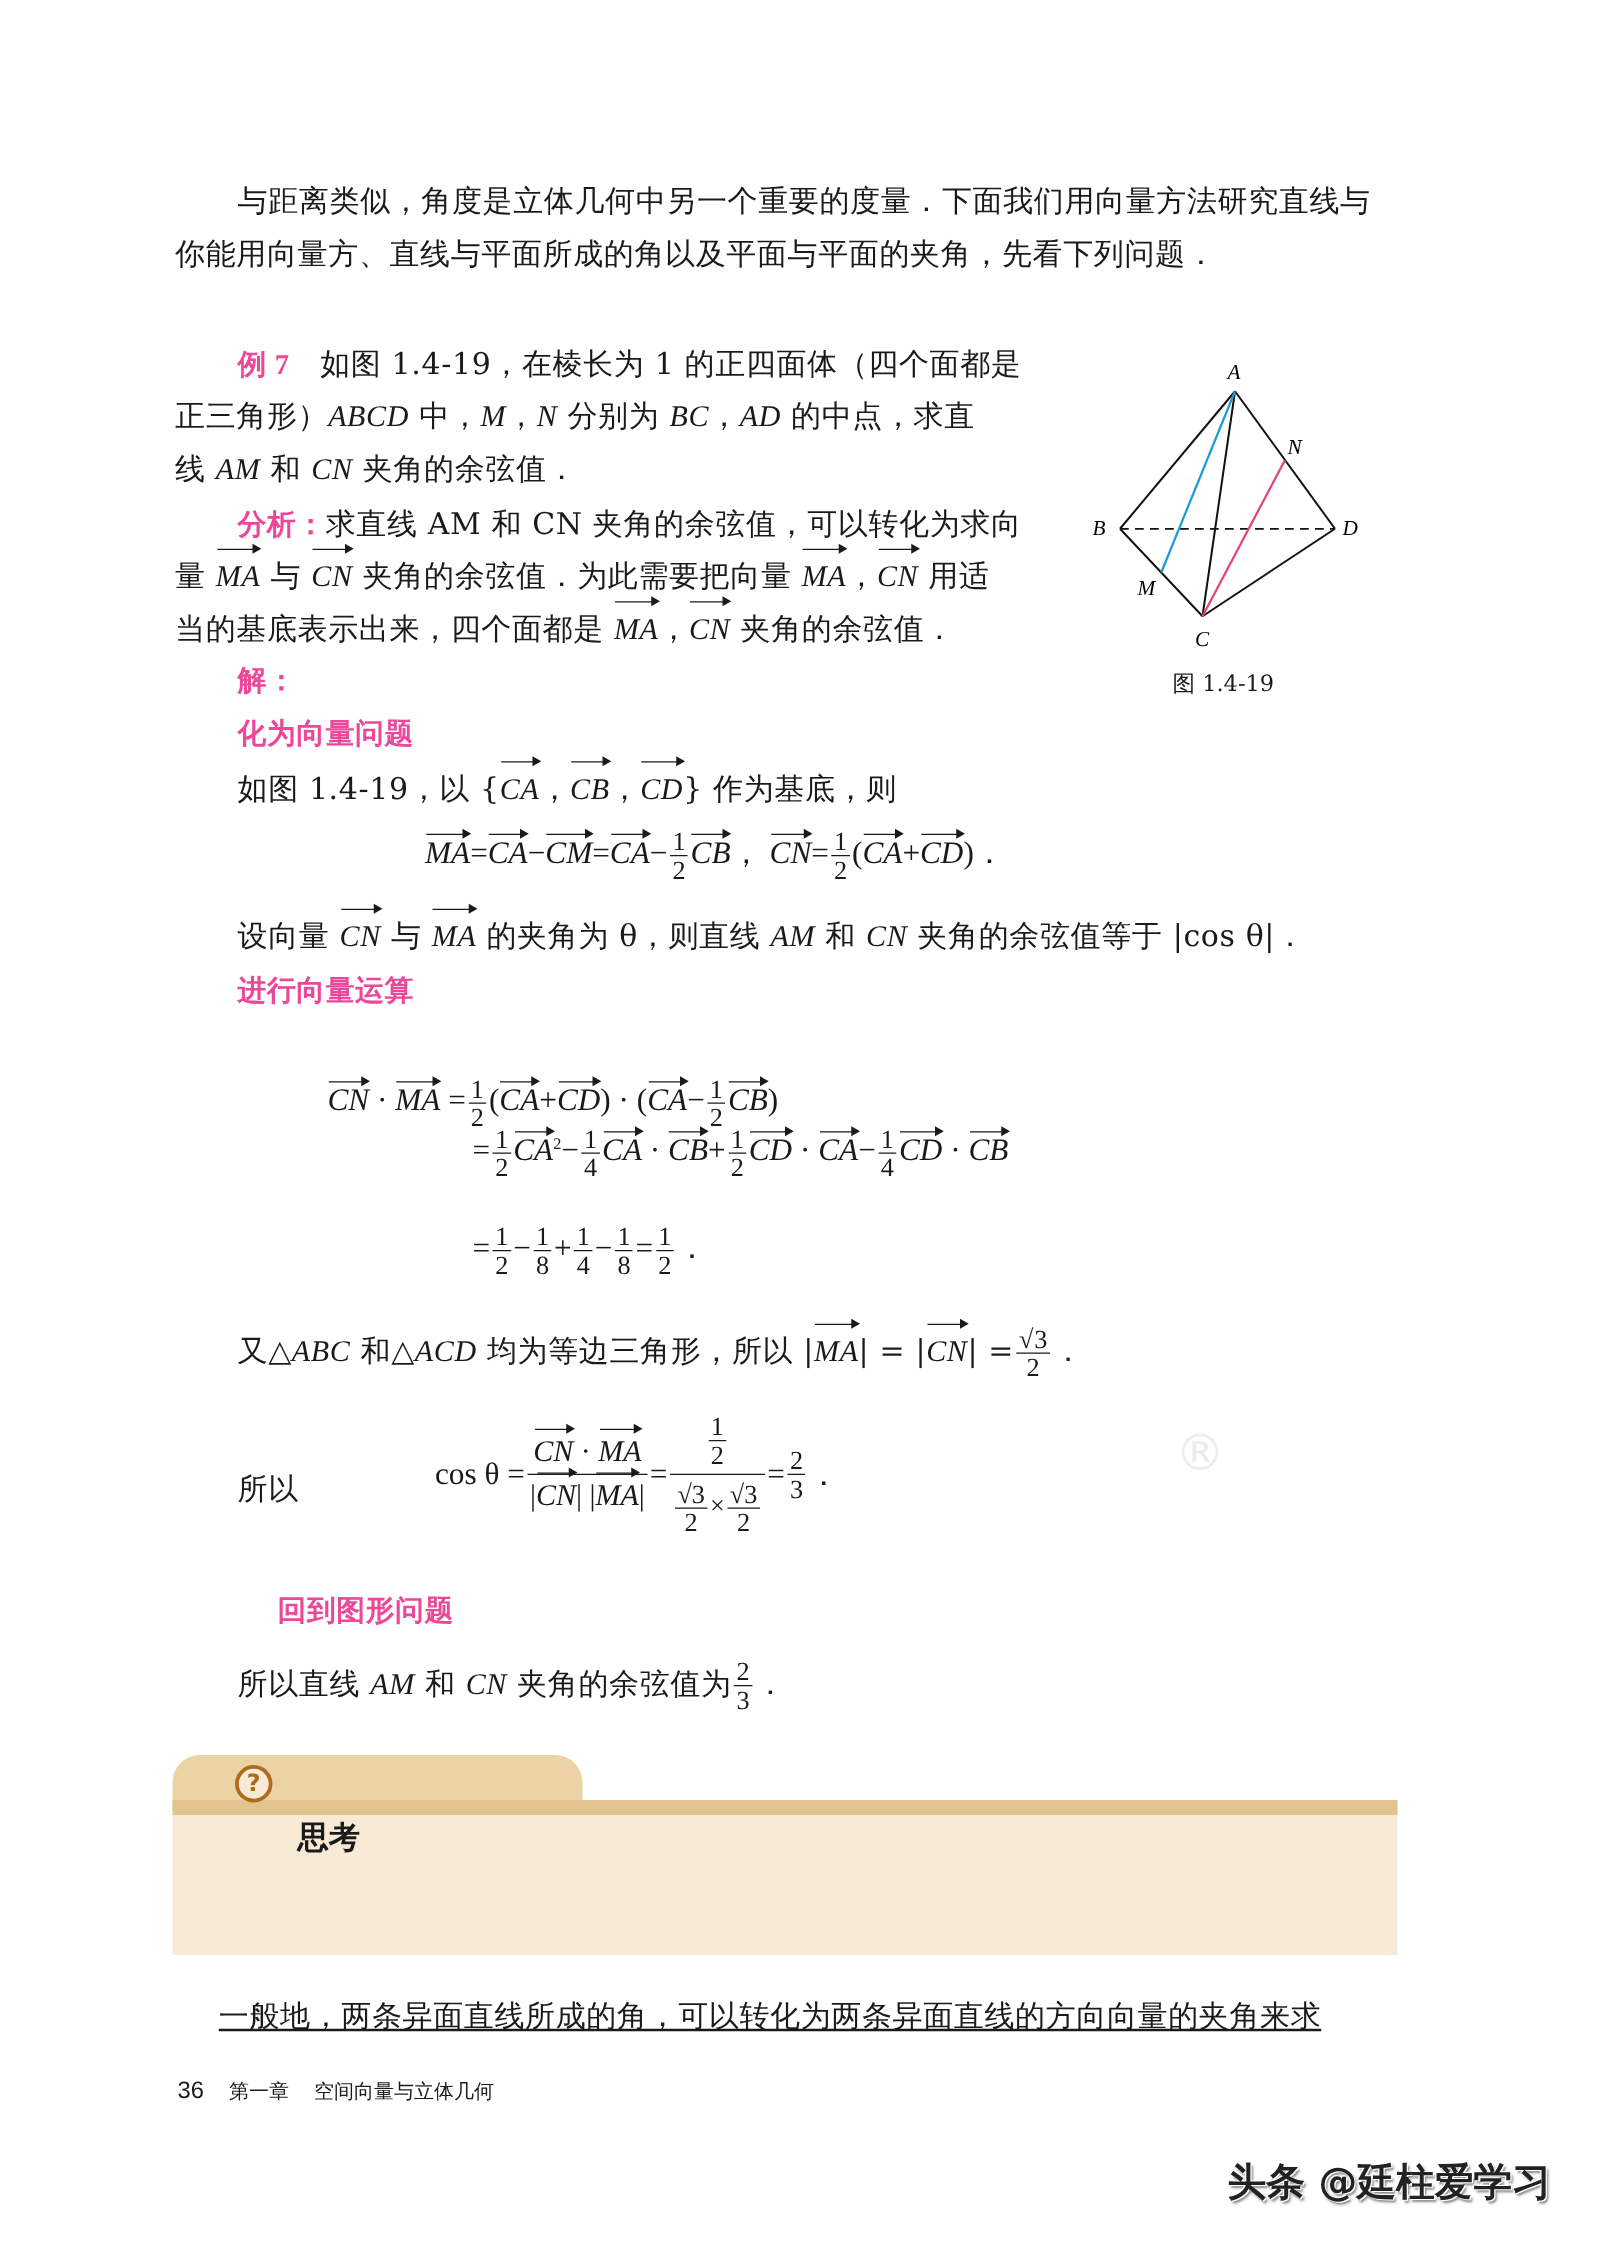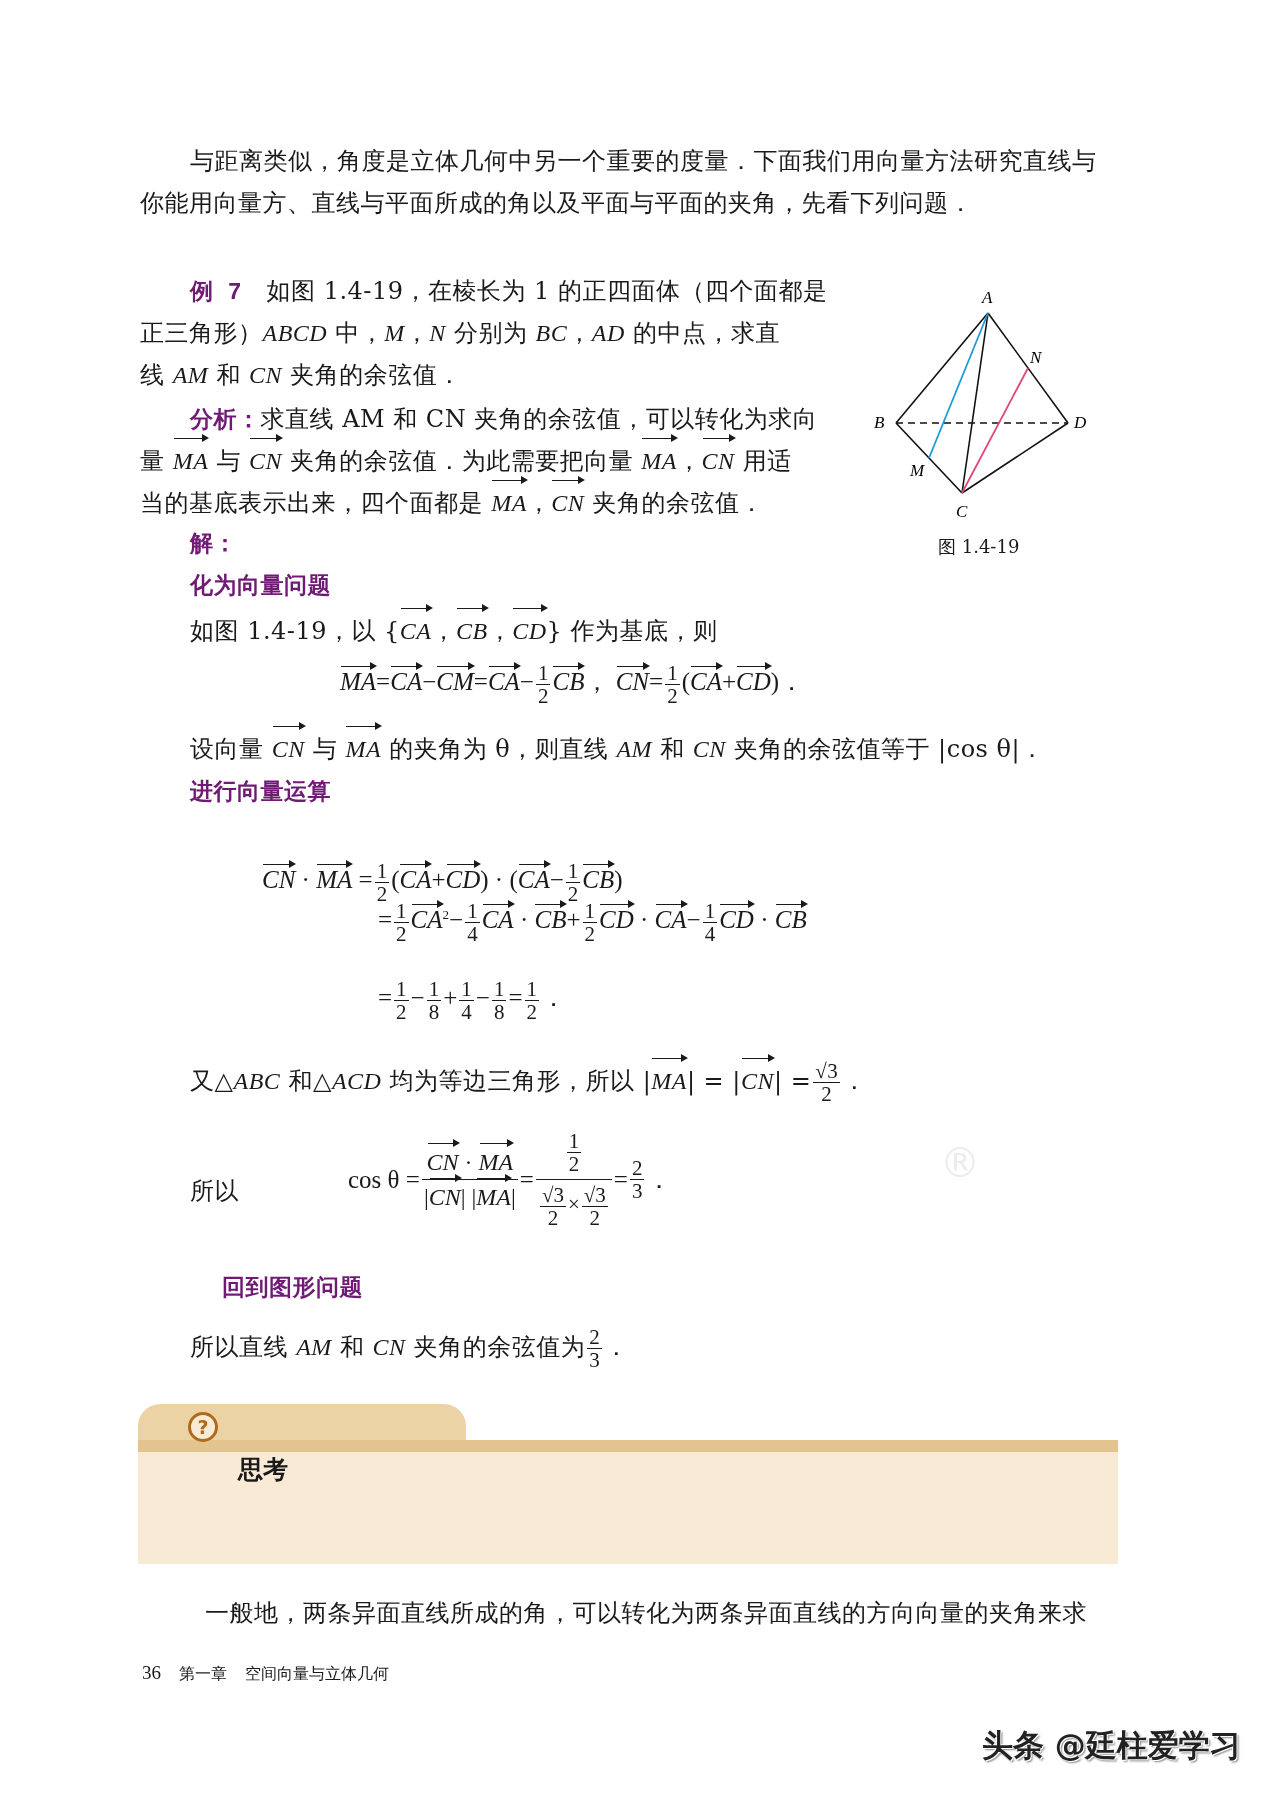--- a/index.html
+++ b/index.html
@@ -1,37 +1,37 @@
 <!DOCTYPE html>
 <html><head>
 <meta charset="utf-8">
 <style>
   html, body { margin:0; padding:0; background:#ffffff; }
   body { width:1279px; height:1795px; position:relative; overflow:hidden;
          font-family:"DejaVu Serif","Liberation Serif",serif; color:#1a1a1a; }
   .abs { position:absolute; }
   .para { font-size:24px; line-height:42px; letter-spacing:0.5px; }
   .it { font-family:"Liberation Serif","DejaVu Serif",serif; font-style:italic; }
-  .blue { color:#701a75; font-family:Liberation Mono, monospace; font-weight:bold; }
+  .blue { color:#ec4899; font-family:Liberation Serif, serif; font-weight:bold; }
   .head { font-size:23px; }
   .vec { position:relative; display:inline-block; font-family:"Liberation Serif",serif; font-style:italic; }
   .vec::before { content:""; position:absolute; left:1px; right:1px; top:-2px; border-top:1.5px solid #1a1a1a; }
   .vec::after { content:""; position:absolute; right:-1px; top:-6px; border-left:7px solid #1a1a1a; border-top:4px solid transparent; border-bottom:4px solid transparent; }
   .frac { display:inline-block; vertical-align:middle; text-align:center; font-family:"Liberation Serif",serif; font-size:21px; line-height:22px; margin:0 2px; }
   .frac .n { display:block; border-bottom:1.3px solid #1a1a1a; padding:0 2px; }
   .frac .d { display:block; padding:0 2px; }
   .math { font-family:"Liberation Serif",serif; font-size:25px; }
   .eqline { white-space:nowrap; }
   .think-tab { background:#ecd3a5; border-radius:22px 22px 0 0; }
   .think-bar { background:#e3c48e; }
   .think-body { background:#f8ead5; }
   .qicon { width:30px; height:30px; border-radius:50%; background:#f8ead5; border:3px solid #b06a1c; box-sizing:border-box;
            display:flex; align-items:center; justify-content:center; font-family:"DejaVu Sans",sans-serif; font-weight:bold; color:#b06a1c; font-size:19px; }
   .watermark { font-family:"DejaVu Sans","Liberation Sans",sans-serif; font-size:31px; font-weight:bold; color:#222; text-shadow:1px 1px 0 #fff, -1px -1px 0 #fff, 2px 2px 2px #888; }
-  .footer { font-family:Liberation Serif, serif; font-size:18px; }
+  .footer { font-family:Liberation Sans, sans-serif; font-size:18px; }
 </style>
 </head>
 <body>
 
 <div class="abs para" style="left:190px; top:140px; width:960px;">
   <div>与距离类似，角度是立体几何中另一个重要的度量．下面我们用向量方法研究直线与</div>
 </div>
 <div class="abs para" style="left:140px; top:182px;">
   <div>你能用向量方、直线与平面所成的角以及平面与平面的夹角，先看下列问题．</div>
 </div>
@@ -136,21 +136,21 @@
 </div>
 
 <div class="abs" style="left:138px; top:1404px; width:980px; height:160px;">
   <div class="abs think-tab" style="left:0; top:0; width:328px; height:44px;"></div>
   <div class="abs think-bar" style="left:0; top:36px; width:980px; height:12px;"></div>
   <div class="abs think-body" style="left:0; top:48px; width:980px; height:112px;"></div>
   <div class="abs qicon" style="left:50px; top:8px;">?</div>
   <div class="abs" style="left:100px; top:6px; font-family:'DejaVu Sans',sans-serif; font-weight:bold; font-size:25px;margin-top:43px;">思考</div>
 </div>
 
-<div class="abs para" style="left:205px; top:1592px;">一般地，两条异面直线所成的角，可以转化为两条异面直线的方向向量的夹角来求</div>
+<div class="abs para" style="left:175px; top:1592px;text-decoration:underline;">一般地，两条异面直线所成的角，可以转化为两条异面直线的方向向量的夹角来求</div>
 
 <div class="abs footer" style="left:142px; top:1662px;">
   <span style="font-size:19px;">36</span>&nbsp;&nbsp;&nbsp;
   <span style="font-size:16px;">第一章</span>&nbsp;&nbsp;&nbsp;
   <span style="font-size:16px;">空间向量与立体几何</span>
 </div>
 
 <div class="abs" style="left:940px; top:1140px; font-size:40px; color:#ececec; font-family:'DejaVu Sans',sans-serif;">®</div>
 
 <div class="abs watermark" style="left:982px; top:1725px;">头条 @廷柱爱学习</div>

